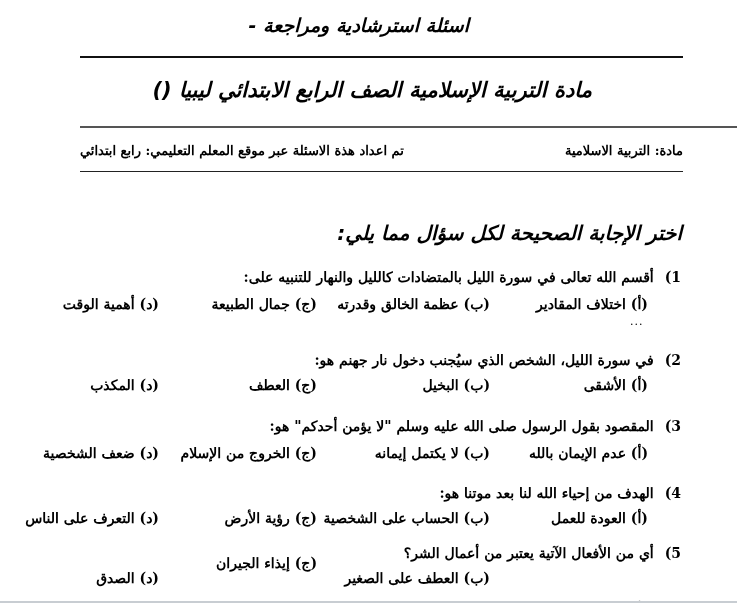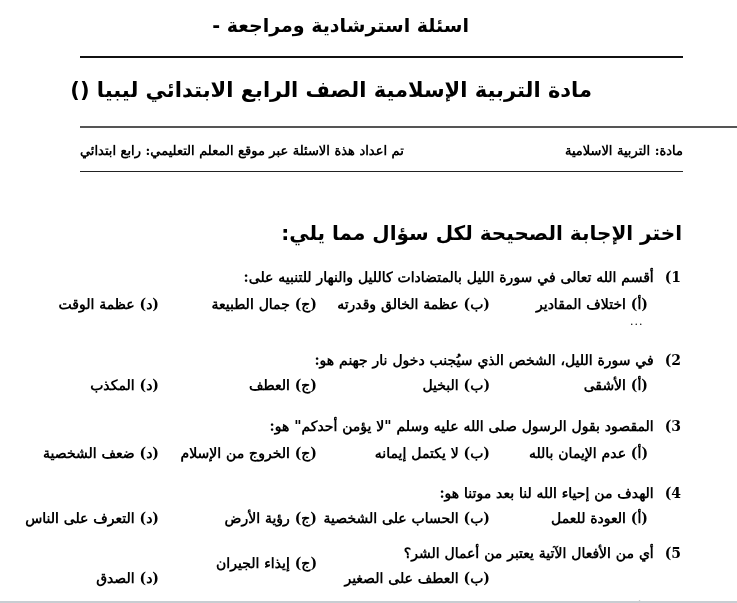--- a/index.html
+++ b/index.html
@@ -4,21 +4,21 @@
 <style>
   html, body { margin: 0; padding: 0; }
   body {
     width: 737px; height: 603px; overflow: hidden;
     background: #ffffff; color: #000000;
     font-family: "DejaVu Serif", "Liberation Serif", serif;
     position: relative;
   }
   .abs { position: absolute; }
   .rtl { direction: rtl; unicode-bidi: isolate; white-space: nowrap; font-weight: bold; }
-  .kufi { font-family: "DejaVu Sans", "Liberation Sans", sans-serif; font-weight: bold; }
+  .kufi { font-family: "DejaVu Sans", "Liberation Sans", sans-serif; font-weight: bold; font-style: italic; }
   .naskh { font-family: "DejaVu Serif", "Liberation Serif", serif; text-align: center; }
 
   #doc-title { right: 268px; top: 14px; font-size: 19px; }
   #rule-1 { left: 80px; width: 603px; top: 56px; height: 2px; background: #111; }
   #doc-subtitle { right: 145px; top: 78px; font-size: 21px; }
   #rule-2 { left: 80px; right: 0; top: 126px; height: 2px; background: #555; }
 
   #meta-subject { right: 54px; top: 143px; font-size: 13px; }
   #meta-source { left: 80px; top: 143px; font-size: 13px; font-weight: bold; }
   #rule-3 { left: 80px; width: 603px; top: 171px; height: 1px; background: #222; }
@@ -45,21 +45,21 @@
 
 <div class="abs rtl kufi" id="instruction">اختر الإجابة الصحيحة لكل سؤال مما يلي:</div>
 
 <div class="abs rtl naskh q-text" style="top:269px">
   <span class="q-num">1)</span>
   <span>أقسم الله تعالى في سورة الليل بالمتضادات كالليل والنهار للتنبيه على:</span>
 </div>
 <div class="abs rtl naskh opt" style="right:89px; top:296px">(أ) اختلاف المقادير</div>
 <div class="abs rtl naskh opt" style="right:247px; top:296px">(ب) عظمة الخالق وقدرته</div>
 <div class="abs rtl naskh opt" style="right:420px; top:296px">(ج) جمال الطبيعة</div>
-<div class="abs rtl naskh opt" style="right:578px; top:296px">(د) عظمة الوقت</div>
+<div class="abs rtl naskh opt" style="right:578px; top:296px">(د) أهمية الوقت</div>
 <div class="abs naskh" style="left:630px; top:315px; font-size:11px; letter-spacing:1px;">...</div>
 
 <div class="abs rtl naskh q-text" style="top:352px">
   <span class="q-num">2)</span>
   <span>في سورة الليل، الشخص الذي سيُجنب دخول نار جهنم هو:</span>
 </div>
 <div class="abs rtl naskh opt" style="right:89px; top:377px">(أ) الأشقى</div>
 <div class="abs rtl naskh opt" style="right:247px; top:377px">(ب) البخيل</div>
 <div class="abs rtl naskh opt" style="right:420px; top:377px">(ج) العطف</div>
 <div class="abs rtl naskh opt" style="right:578px; top:377px">(د) المكذب</div>

